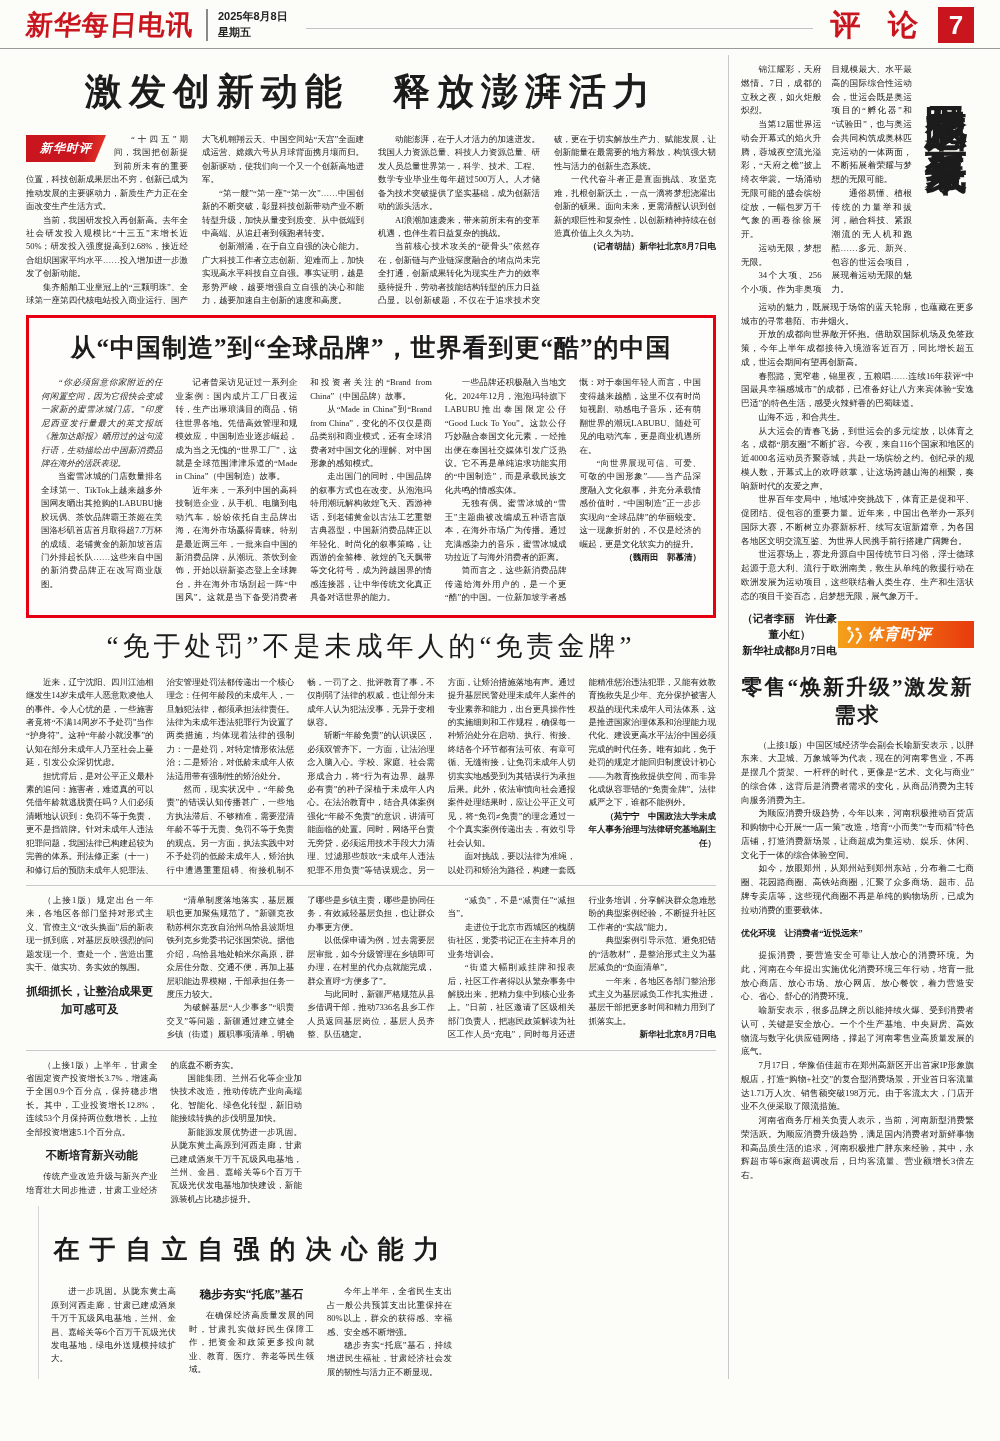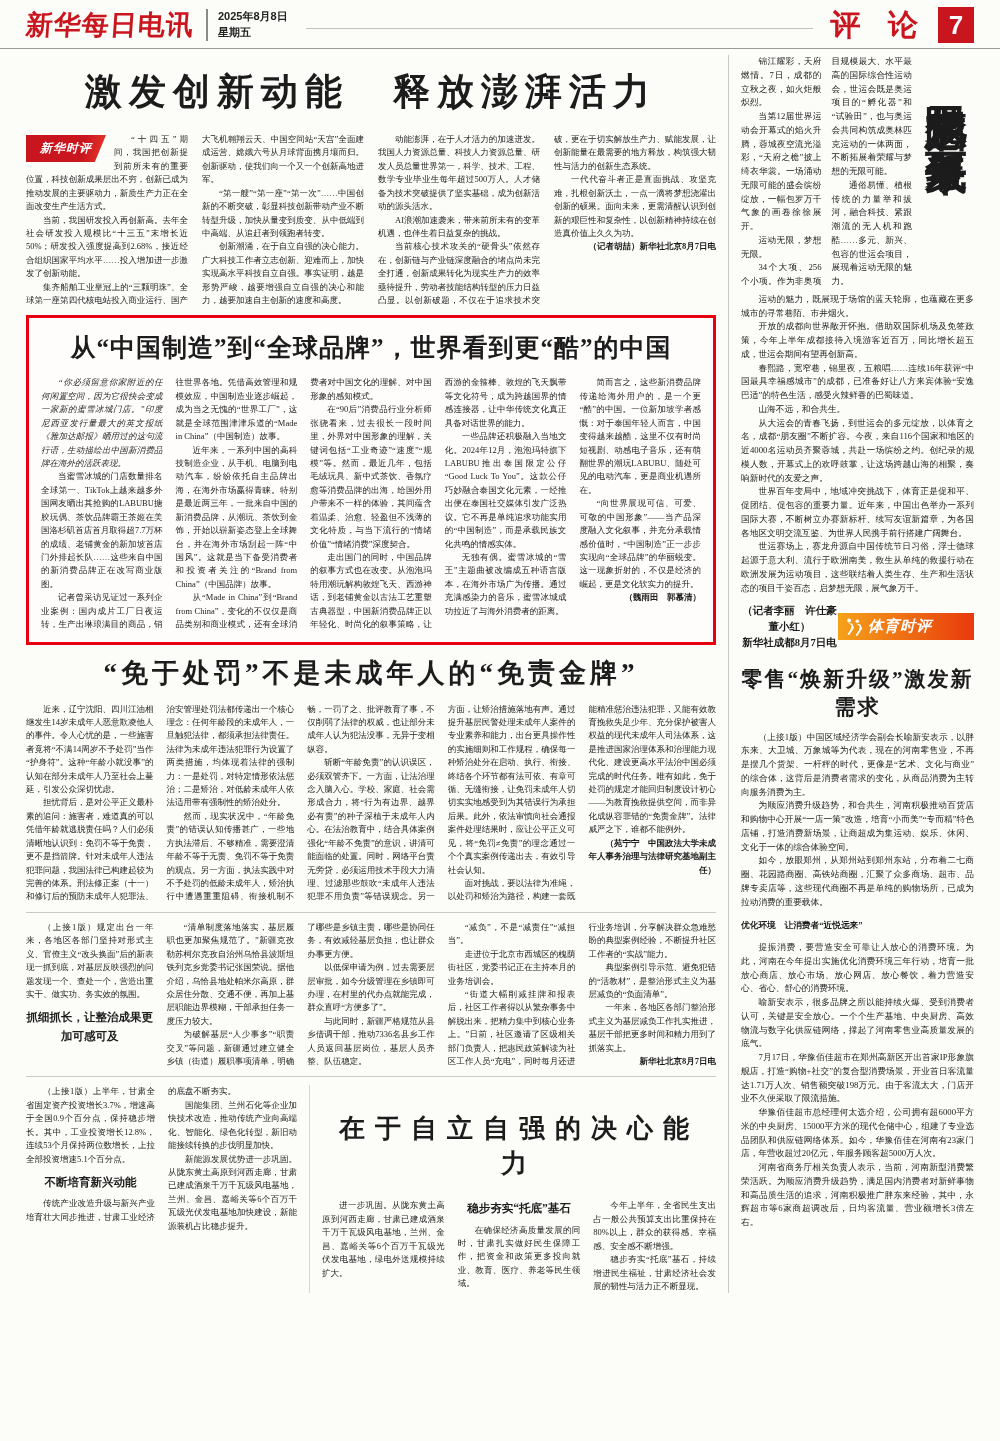--- a/index.html
+++ b/index.html
@@ -32,34 +32,34 @@
   .a1-title { font-size:37px; font-weight:bold; text-align:center; letter-spacing:7px; margin:12px 0 16px 0; }
   .a1-cols { column-count:4; column-gap:14px; }
   .badge-xh { float:left; width:80px; height:27px; margin:2px 8px 4px 0; background:linear-gradient(100deg,#c9151e 70%,#e8392a); color:#fff; font-size:12px; font-weight:bold; font-style:italic; display:flex; align-items:center; justify-content:center; clip-path:polygon(0 0,100% 0,86% 100%,0 100%); letter-spacing:1px; }
 
   
   .a2-box { border:3px solid #e60012; padding:9px 12px 10px 12px; margin:8px 0 6px 0; background:#fffdfc; }
   .a2-title { font-size:25px; font-weight:bold; text-align:center; letter-spacing:1px; margin:4px 0 12px 0; }
   .a2-cols { column-count:5; column-gap:13px; }
 
   
-  .a3-title { font-size:27px; font-weight:bold; text-align:center; letter-spacing:4px; margin:10px 0 12px 0; }
+  .a3-title { font-size:27px; font-weight:normal; text-align:center; letter-spacing:4px; margin:10px 0 12px 0; }
   .a3-cols { column-count:5; column-gap:13px; }
 
   
   .band-rectify { column-count:5; column-gap:13px; margin-top:2px; }
-  .band-bottom { display:flex; margin-top:6px; }
+  .band-bottom { display:flex; margin-top:6px;flex-direction:column; }
   .gansu-left { width:40%; column-count:2; column-gap:13px; }
   .gansu-right { width:60%; border-left:1px solid #d5d5d5; margin-left:12px; padding-left:12px; }
   .gansu-title { font-size:26px; font-weight:bold; text-align:center; letter-spacing:10px; margin:26px 0 18px 0; }
   .gansu-cols { column-count:3; column-gap:13px; }
 
   
   .rail-top { display:flex; }
-  .rail-top-cols { flex:1; column-count:2; column-gap:10px; }
+  .rail-top-cols { flex:1; column-count:2; column-gap:10px;margin-top:8px; }
   .vtitle { width:58px; writing-mode:vertical-rl; text-orientation:upright; font-size:42px; font-weight:bold; line-height:1.35; margin-left:4px; padding-top:18px; }
   .vtitle .vt2 { margin-block-start:30px; }
   .rail-wide { margin-top:4px; }
   .rail-byline { display:flex; align-items:center; justify-content:space-between; margin:8px 0 4px 0; }
   .rail-byline .bl { font-weight:bold; font-size:10.5px; line-height:1.5; text-align:center; flex:1; }
   .badge-sport { width:136px; height:27px; background:linear-gradient(90deg,#f5a11a,#e83a0c); color:#fff; display:flex; align-items:center; gap:4px; padding:0 6px; font-size:15px; font-weight:bold; font-style:italic; letter-spacing:1px; }
   .badge-sport svg { width:20px; height:18px; fill:#fff; }
   .retail-title { font-size:21px; font-weight:bold; text-align:center; letter-spacing:2px; margin:14px 0 10px 0; }
   .retail-subhead { font-size:12.5px; font-weight:bold; text-align:right; text-indent:0 !important; margin:10px 0 8px 0; }
   .rail .para { font-size:8.7px; }
@@ -94,21 +94,20 @@
       </section>
 
       <section class="a2-box">
         <h2 class="a2-title">从“中国制造”到“全球品牌”，世界看到更“酷”的中国</h2>
         <div class="a2-cols cols">
             <p class="para lead-kai">“你必须留意你家附近的任何闲置空间，因为它很快会变成一家新的蜜雪冰城门店。”印度尼西亚发行量最大的英文报纸《雅加达邮报》晒用过的这句流行语，生动描绘出中国新消费品牌在海外的活跃表现。</p>
             <p class="para">当蜜雪冰城的门店数量排名全球第一、TikTok上越来越多外国网友晒出其抢购的LABUBU搪胶玩偶、茶饮品牌霸王茶姬在美国洛杉矶首店首月取得超7.7万杯的成绩、老铺黄金的新加坡首店门外排起长队……这些来自中国的新消费品牌正在改写商业版图。</p>
             <p class="para">记者曾采访见证过一系列企业案例：国内成片工厂日夜运转，生产出琳琅满目的商品，销往世界各地。凭借高效管理和规模效应，中国制造业逐步崛起，成为当之无愧的“世界工厂”，这就是全球范围津津乐道的“Made in China”（中国制造）故事。</p>
             <p class="para">近年来，一系列中国的高科技制造企业，从手机、电脑到电动汽车，纷纷依托自主品牌出海，在海外市场赢得青睐。特别是最近两三年，一批来自中国的新消费品牌，从潮玩、茶饮到金饰，开始以崭新姿态登上全球舞台，并在海外市场刮起一阵“中国风”。这就是当下备受消费者和投资者关注的“Brand from China”（中国品牌）故事。</p>
             <p class="para">从“Made in China”到“Brand from China”，变化的不仅仅是商品类别和商业模式，还有全球消费者对中国文化的理解、对中国形象的感知模式。</p>
-            <p class="para">在“90后”消费品行业分析师张骁看来，过去很长一段时间里，外界对中国形象的理解，关键词包括“工业奇迹”“速度”“规模”等。然而，最近几年，包括毛绒玩具、新中式茶饮、香氛疗愈等消费品牌的出海，给国外用户带来不一样的体验，其间蕴含着温柔、治愈、轻盈但不浅薄的文化特质，与当下流行的“情绪价值”“情绪消费”深度契合。</p>
             <p class="para">走出国门的同时，中国品牌的叙事方式也在改变。从泡泡玛特用潮玩解构敦煌飞天、西游神话，到老铺黄金以古法工艺重塑古典器型，中国新消费品牌正以年轻化、时尚化的叙事策略，让西游的金箍棒、敦煌的飞天飘带等文化符号，成为跨越国界的情感连接器，让中华传统文化真正具备对话世界的能力。</p>
             <p class="para">一些品牌还积极融入当地文化。2024年12月，泡泡玛特旗下LABUBU推出泰国限定公仔“Good Luck To You”。这款公仔巧妙融合泰国文化元素，一经推出便在泰国社交媒体引发广泛热议。它不再是单纯追求功能实用的“中国制造”，而是承载民族文化共鸣的情感实体。</p>
             <p class="para">无独有偶。蜜雪冰城的“雪王”主题曲被改编成五种语言版本，在海外市场广为传播。通过充满感染力的音乐，蜜雪冰城成功拉近了与海外消费者的距离。</p>
             <p class="para">简而言之，这些新消费品牌传递给海外用户的，是一个更“酷”的中国。一位新加坡学者感慨：对于泰国年轻人而言，中国变得越来越酷，这里不仅有时尚短视剧、动感电子音乐，还有萌翻世界的潮玩LABUBU、随处可见的电动汽车，更是商业机遇所在。</p>
             <p class="para">“向世界展现可信、可爱、可敬的中国形象”——当产品深度融入文化叙事，并充分承载情感价值时，“中国制造”正一步步实现向“全球品牌”的华丽蜕变。这一现象折射的，不仅是经济的崛起，更是文化软实力的提升。</p>
             <p class="para byline-strong">（魏雨田　郭慕清）</p>
           </div>
       </section>
 
       <section>
@@ -205,26 +204,25 @@
               </svg>
             <span>体育时评</span>
           </div>
         </div>
       </section>
 
       <section>
         <h2 class="retail-title">零售“焕新升级”激发新需求</h2>
         <div class="flow">
             <p class="para">（上接1版）中国区域经济学会副会长喻新安表示，以胖东来、大卫城、万象城等为代表，现在的河南零售业，不再是摆几个货架、一杆秤的时代，更像是“艺术、文化与商业”的综合体，这背后是消费者需求的变化，从商品消费为主转向服务消费为主。</p>
-            <p class="para">为顺应消费升级趋势，和合共生，河南积极推动百货店和购物中心开展“一店一策”改造，培育“小而美”“专而精”特色店铺，打造消费新场景，让商超成为集运动、娱乐、休闲、文化于一体的综合体验空间。</p>
+            <p class="para">为顺应消费升级趋势，今年以来，河南积极推动百货店和购物中心开展“一店一策”改造，培育“小而美”“专而精”特色店铺，打造消费新场景，让商超成为集运动、娱乐、休闲、文化于一体的综合体验空间。</p>
             <p class="para">如今，放眼郑州，从郑州站到郑州东站，分布着二七商圈、花园路商圈、高铁站商圈，汇聚了众多商场、超市、品牌专卖店等，这些现代商圈不再是单纯的购物场所，已成为拉动消费的重要载体。</p>
             <p class="para retail-subhead">优化环境　让消费者“近悦远来”</p>
             <p class="para">提振消费，要营造安全可靠让人放心的消费环境。为此，河南在今年提出实施优化消费环境三年行动，培育一批放心商店、放心市场、放心网店、放心餐饮，着力营造安心、省心、舒心的消费环境。</p>
             <p class="para">喻新安表示，很多品牌之所以能持续火爆、受到消费者认可，关键是安全放心。一个个生产基地、中央厨房、高效物流与数字化供应链网络，撑起了河南零售业高质量发展的底气。</p>
             <p class="para">7月17日，华豫佰佳超市在郑州高新区开出首家IP形象旗舰店，打造“购物+社交”的复合型消费场景，开业首日客流量达1.71万人次、销售额突破198万元。由于客流太大，门店开业不久便采取了限流措施。</p>
-            <p class="para">华豫佰佳超市总经理何太选介绍，公司拥有超6000平方米的中央厨房、15000平方米的现代仓储中心，组建了专业选品团队和供应链网络体系。如今，华豫佰佳在河南有23家门店，年营收超过20亿元，年服务顾客超5000万人次。</p>
             <p class="para">河南省商务厅相关负责人表示，当前，河南新型消费繁荣活跃。为顺应消费升级趋势，满足国内消费者对新鲜事物和高品质生活的追求，河南积极推广胖东来经验，其中，永辉超市等6家商超调改后，日均客流量、营业额增长3倍左右。</p>
           </div>
       </section>
 
     </aside>
   </div>
 </div>
 
 </body></html>

